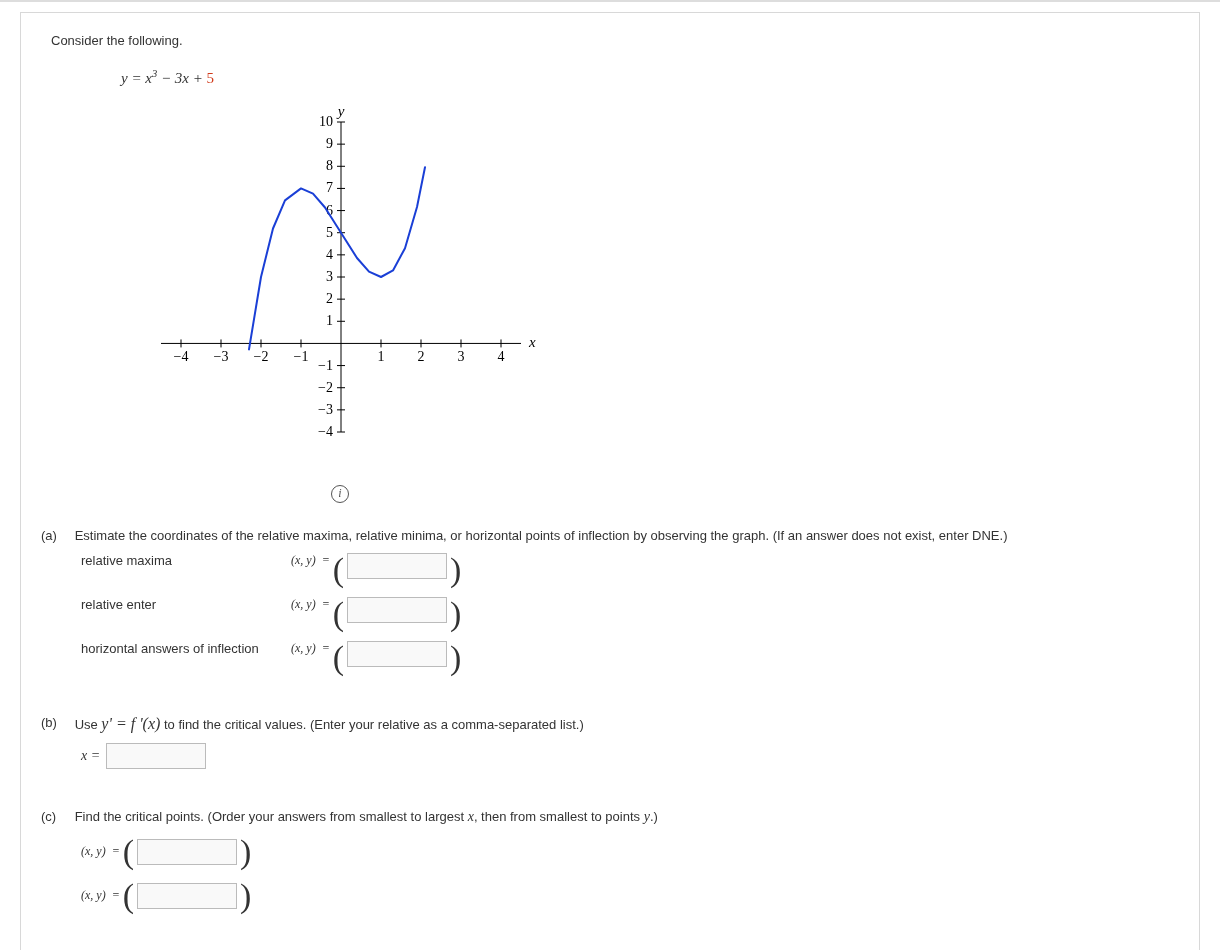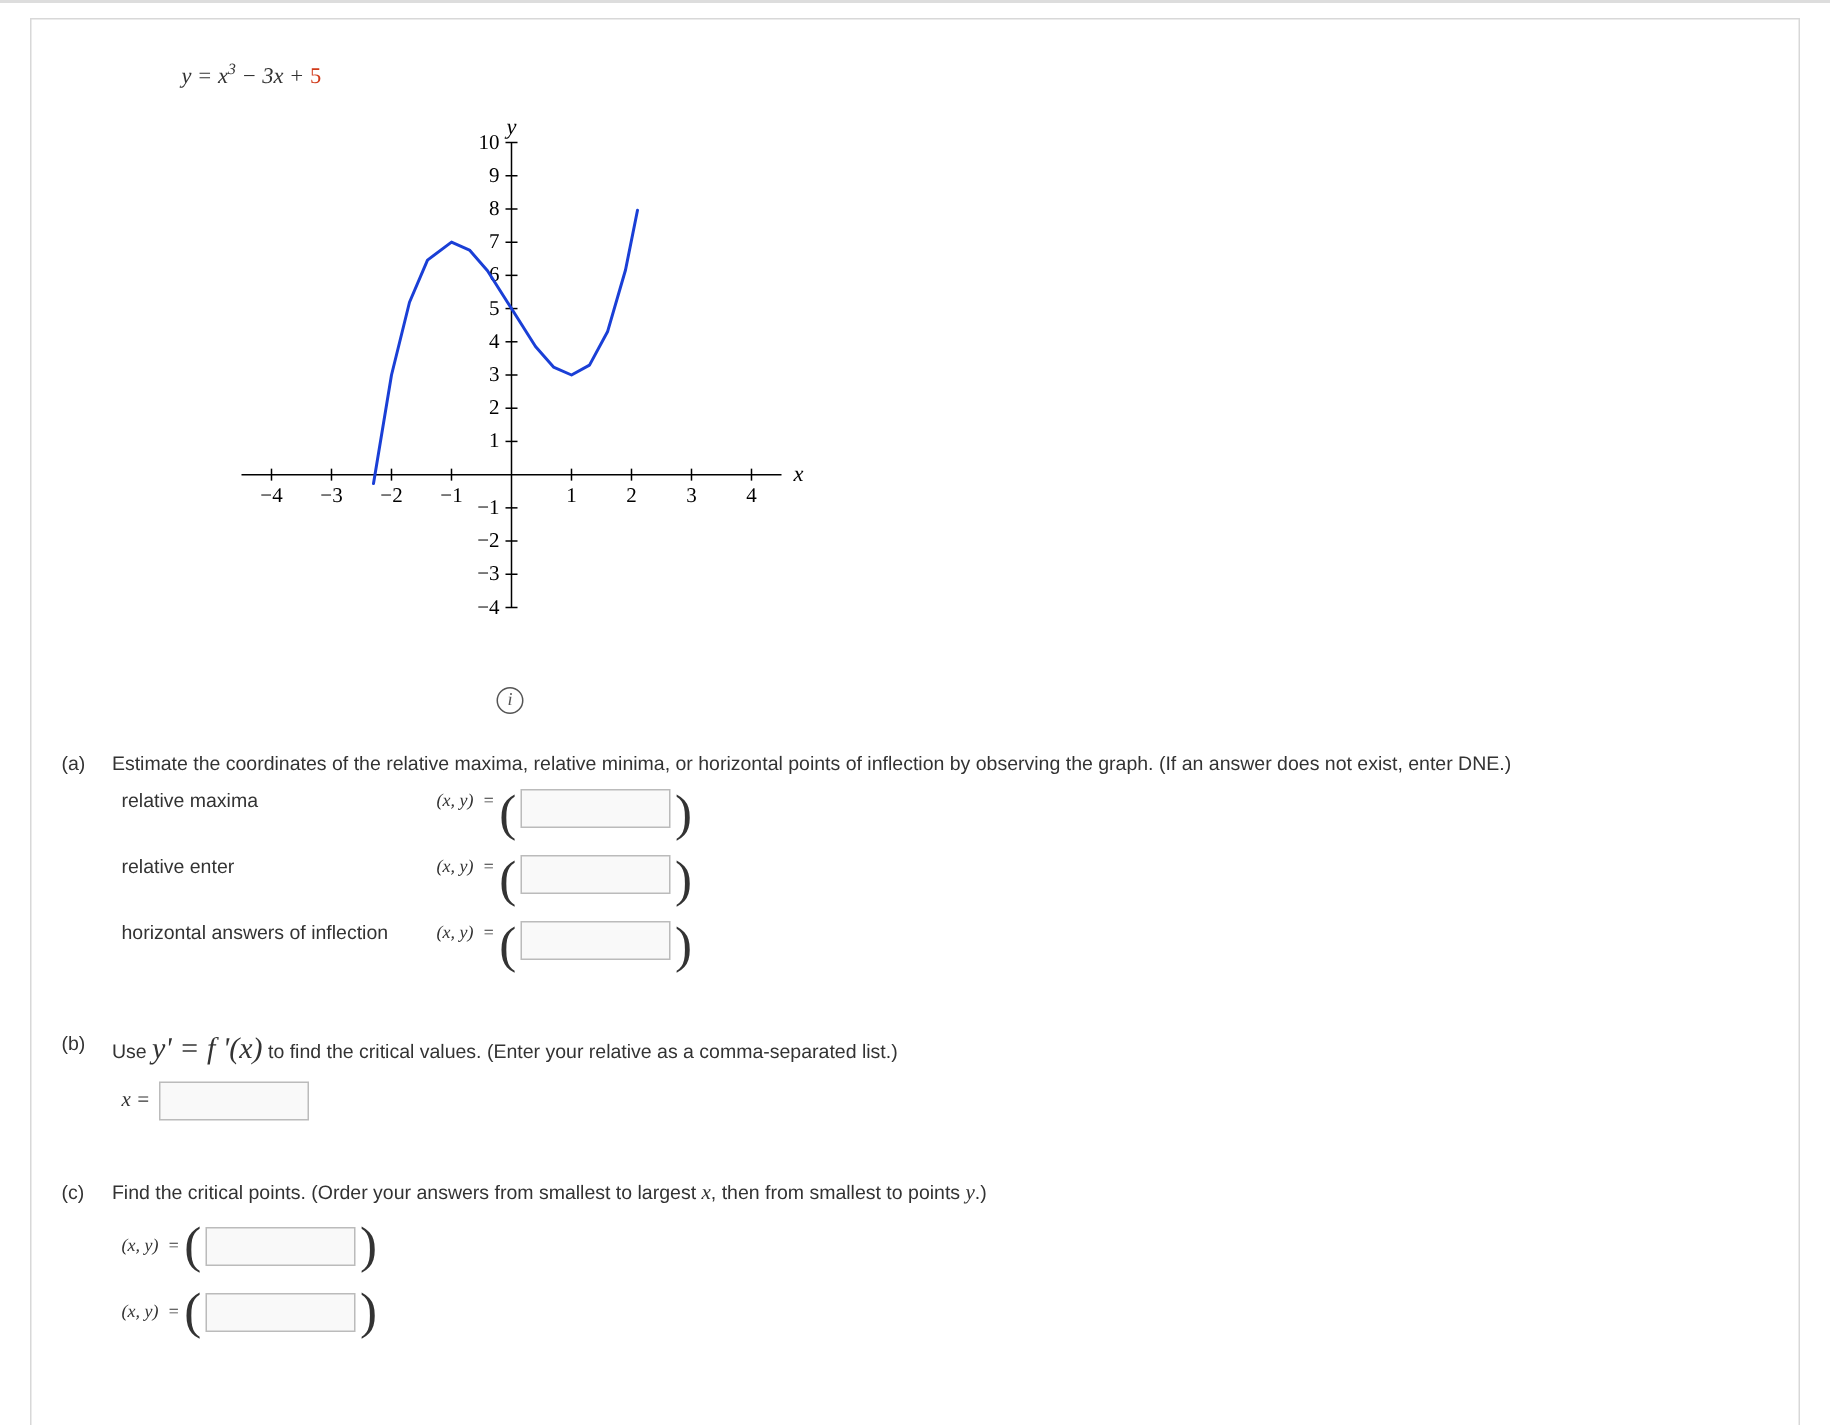--- a/index.html
+++ b/index.html
@@ -17,21 +17,21 @@
   .panel {
     border: 1px solid #d8d8d8;
     margin: 10px 20px 10px 20px;
     padding: 20px 30px 30px 30px;
     font-size: 13px;
     min-height: 900px;
   }
   .equation {
     font-family: "Times New Roman", Times, serif;
     font-style: italic;
-    margin: 8px 0 15px 70px;
+    margin: 20px 0 15px 70px;
     font-size: 15px;
   }
   .equation .red { color: #d13a1a; font-style: normal; }
   .equation sup { font-size: 0.7em; }
   .graph-wrap {
     margin: 10px 0 15px 60px;
   }
 
   .q-block { margin-top: 25px; }
   .q-label {
@@ -103,20 +103,21 @@
     font-style: italic;
     font-size: 15px;
   }
 </style>
 </head>
 <body>
 
 <div class="outer">
   <div class="panel">
 
+    <div>Consider the following.</div>
 
     <div class="equation">
       <span>y = x</span><sup>3</sup><span> − 3x + </span><span class="red">5</span>
     </div>
 
     <div class="graph-wrap">
       <svg id="chart-svg" width="430" height="380">
           <line x1="50" y1="241.42857142857144" x2="410" y2="241.42857142857144" stroke="#000" stroke-width="1"></line>
           <line x1="230" y1="330" x2="230" y2="20" stroke="#000" stroke-width="1"></line>
           <line x1="70" y1="237.42857142857144" x2="70" y2="245.42857142857144" stroke="#000"></line>
@@ -195,21 +196,21 @@
         <span class="xy">(x, y)  =</span>
         <span class="paren">(</span>
         <input class="ans" type="text" style="">
         <span class="paren">)</span>
       </div>
     </div>
 
     <div class="q-block" style="margin-top:40px;">
       <span class="q-label">(b)</span>
       <span class="q-body">
-        <span>Use </span><span class="xy" style="font-size:20px;">y' = f '(x)</span><span> to find the critical values. (Enter your relative as a comma-separated list.)</span>
+        <span>Use </span><span class="xy" style="font-size:16px;">y' = f '(x)</span><span> to find the critical values. (Enter your relative as a comma-separated list.)</span>
       </span>
 
       <div class="small-row">
         <span class="xy" style="font-size:14px; margin-right:6px;">x =</span>
         <input class="ans" type="text" style="">
       </div>
     </div>
 
     <div class="q-block" style="margin-top:40px;">
       <span class="q-label">(c)</span>

